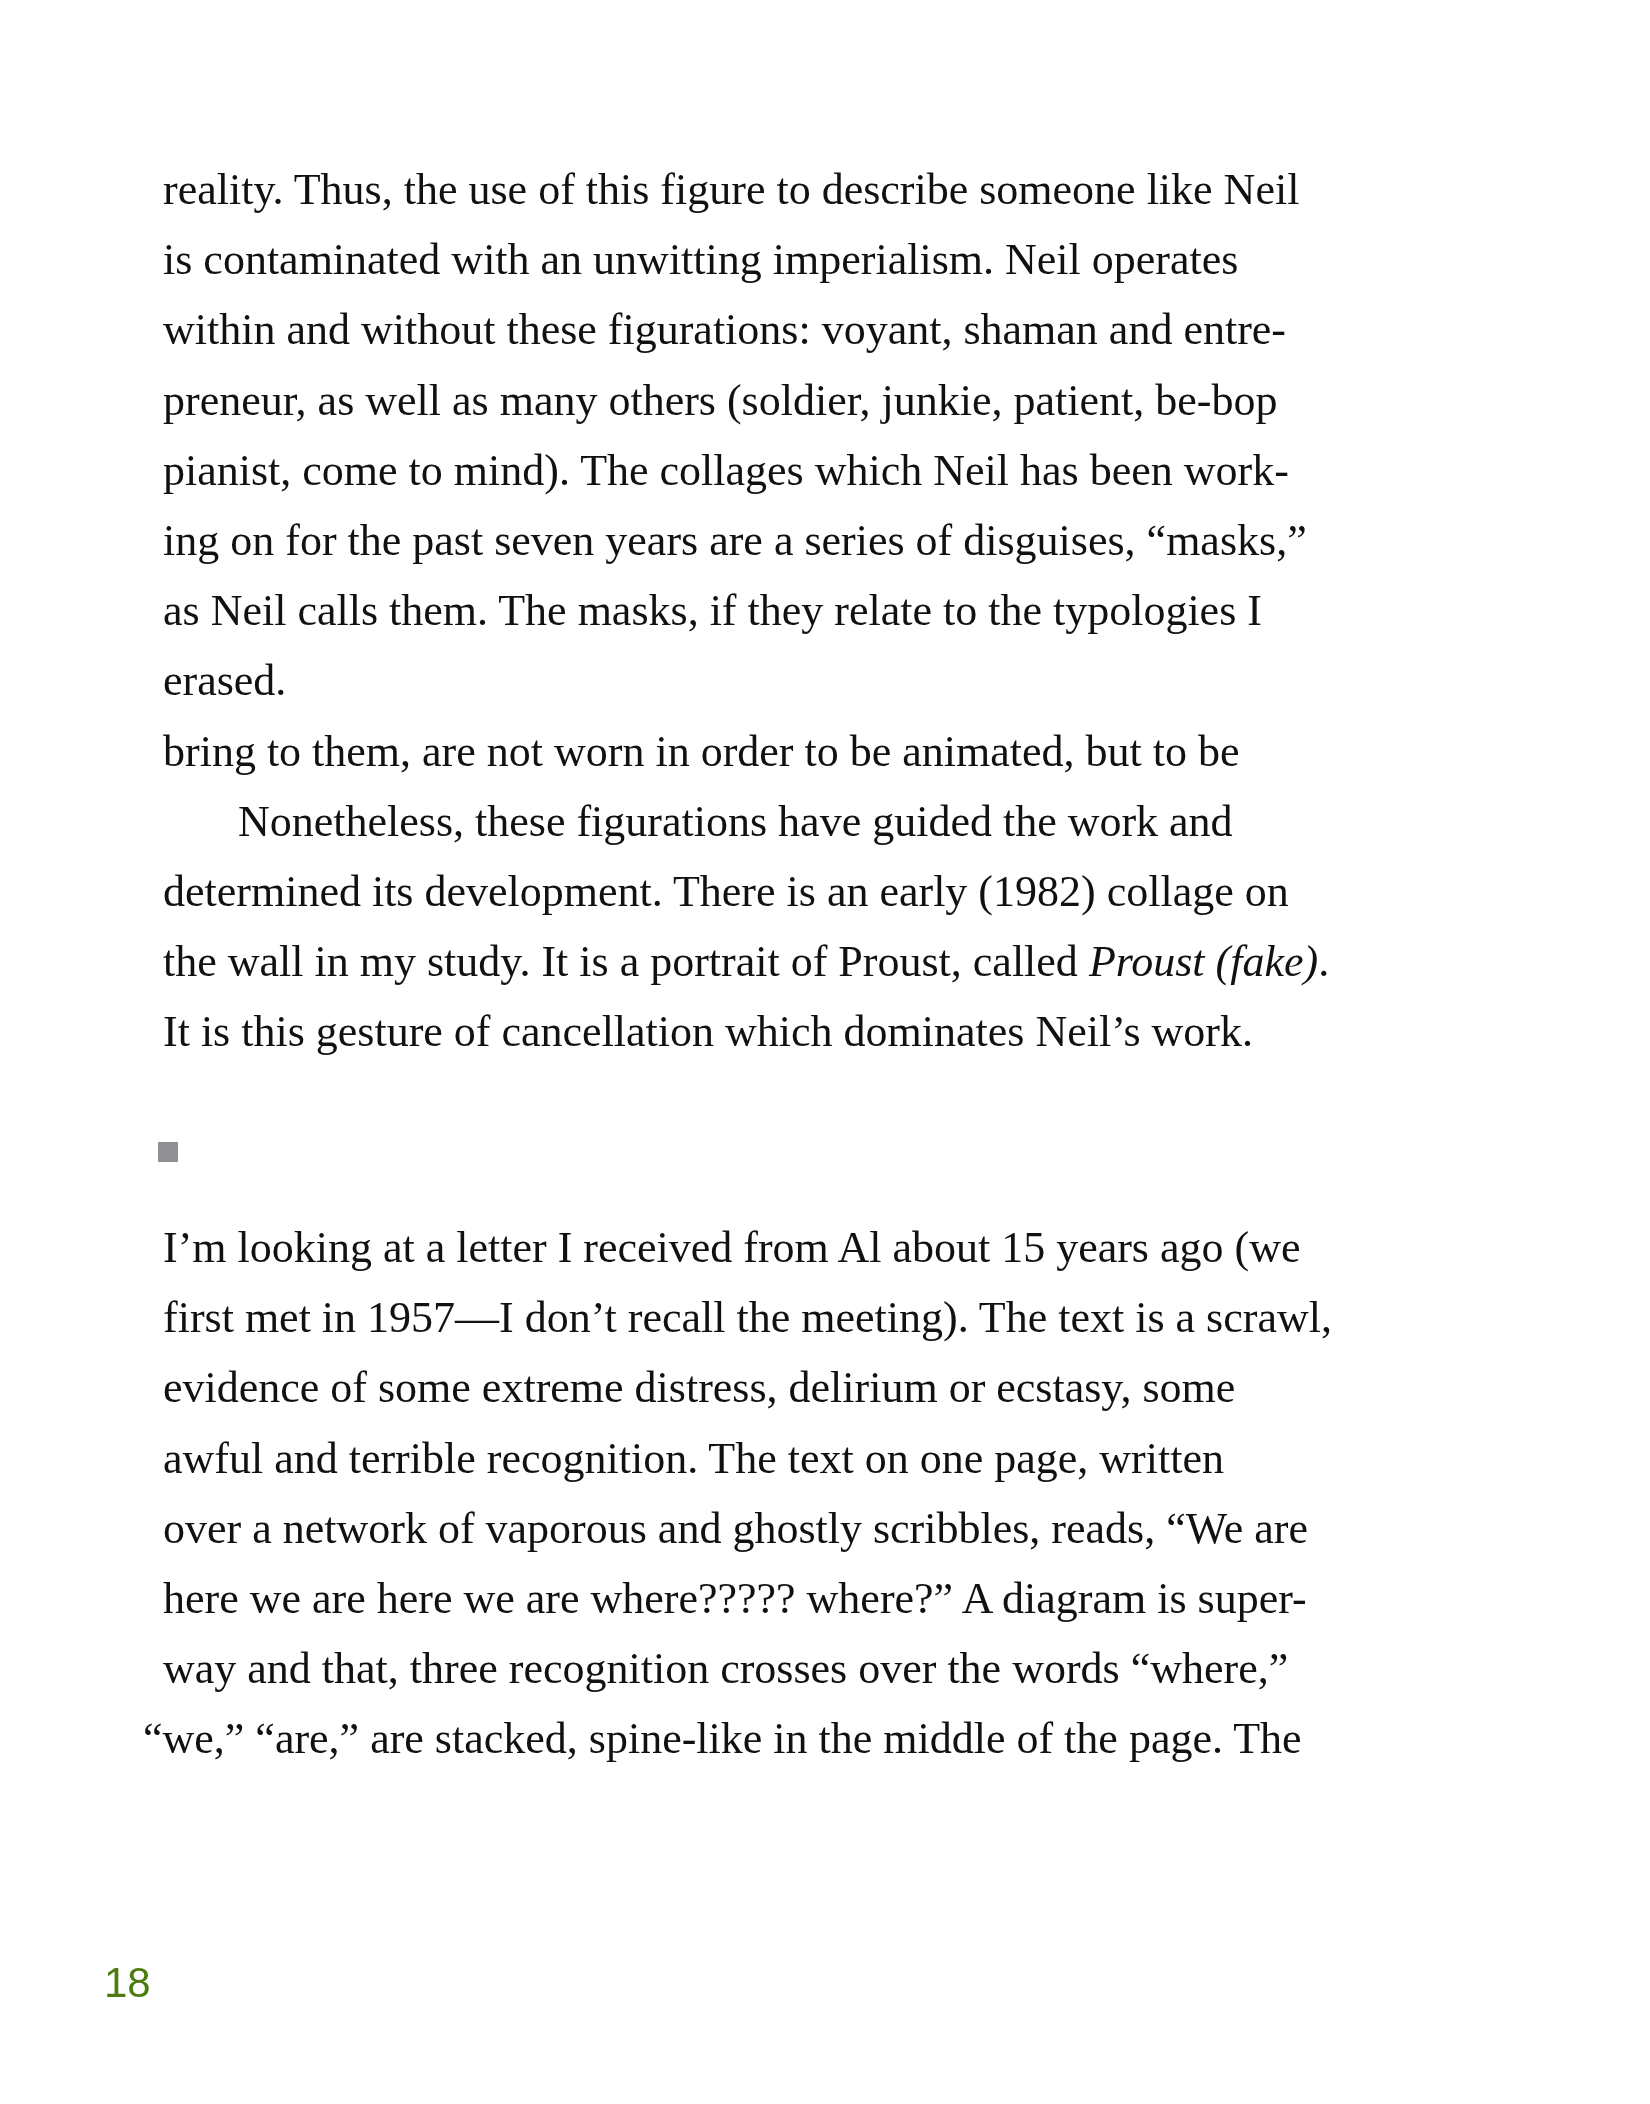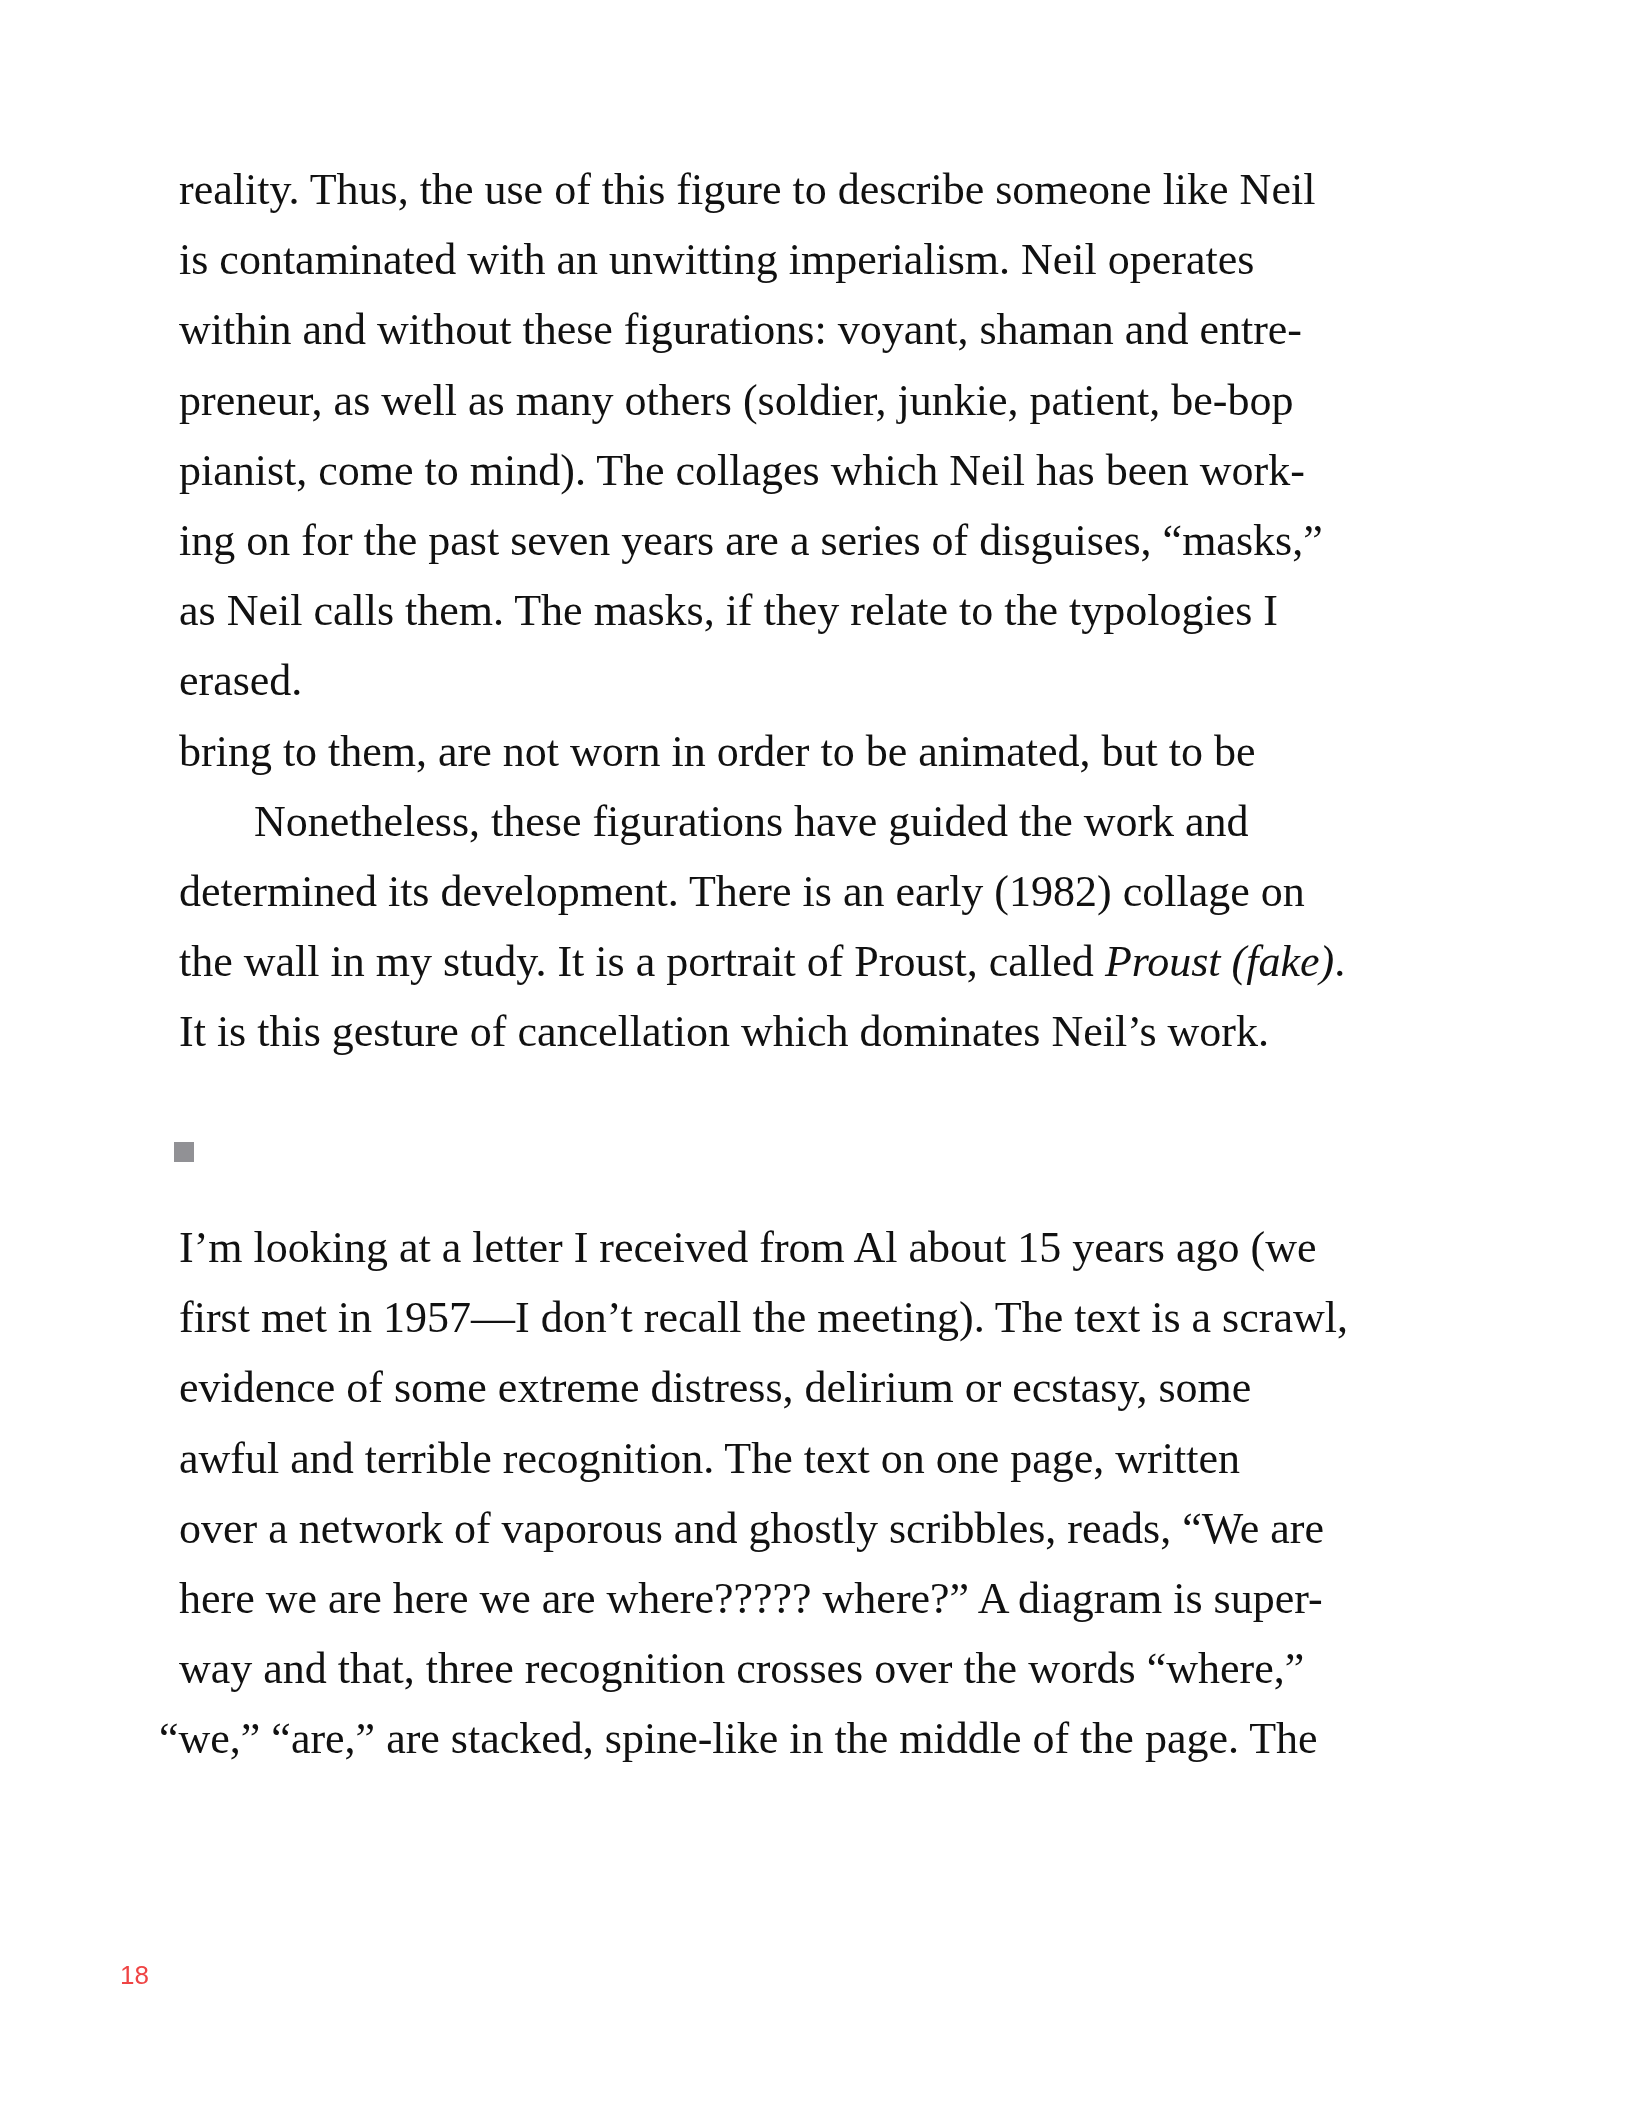--- a/index.html
+++ b/index.html
@@ -1,17 +1,17 @@
 <!DOCTYPE html>
 <html><head>
 <meta charset="utf-8">
 <style>
   html, body { margin: 0; padding: 0; background: #ffffff; }
   body { width: 1650px; height: 2104px; position: relative; overflow: hidden; }
-  .page { position: absolute; left: 16px; top: 0; width: 1368px; height: 2104px; background: #ffffff; }
+  .page { position: absolute; left: 0; top: 0; width: 1368px; height: 2104px; background: #ffffff; }
   .text-block {
     position: absolute;
     left: 163px;
     width: 1340px;
     font-family: "Liberation Serif", "DejaVu Serif", serif;
     font-size: 44px;
     line-height: 70.2px;
     color: #111111;
     letter-spacing: 0px;
   }
@@ -23,22 +23,22 @@
   .section-break {
     position: absolute;
     left: 158px; top: 1142px;
     width: 20px; height: 20px;
     background: #919195;
   }
   .page-number {
     position: absolute;
     left: 104px; top: 1962px;
     font-family: "Liberation Sans", "DejaVu Sans", sans-serif;
-    font-size: 26px;
-    color: #ef4444;
+    font-size: 42px;
+    color: #4d7c0f;
     line-height: 1;
   }
   em { font-style: italic; margin-top: 25px; }
 </style>
 </head>
 <body>
 
 <div class="page">
 
   <div class="text-block block-1">

